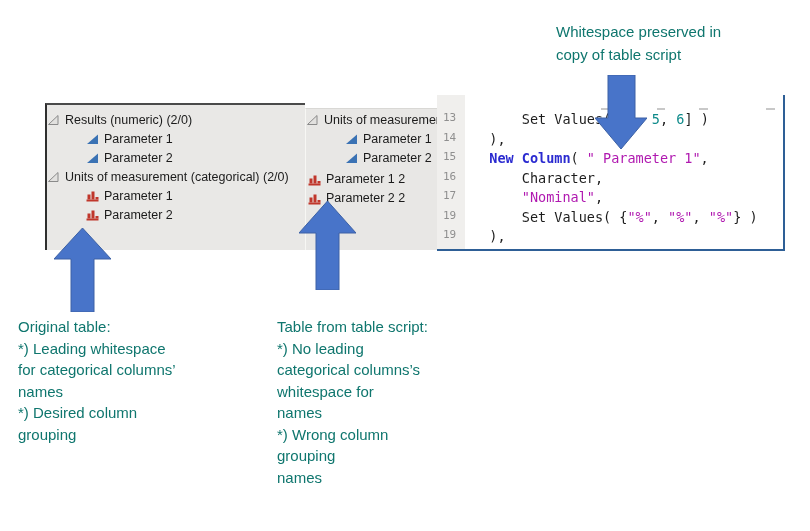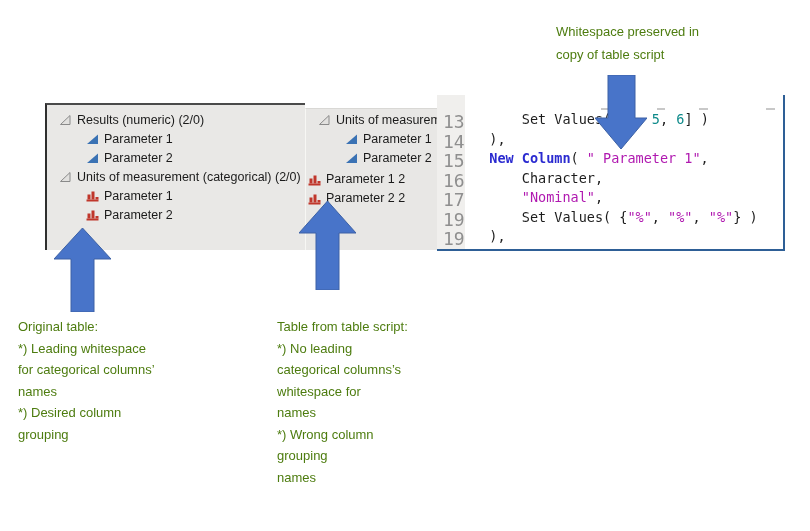--- a/index.html
+++ b/index.html
@@ -1,46 +1,46 @@
 <!DOCTYPE html>
 <html style="--kw: #2a2ad0; --str: #b019b0; --num: #0e8a8a; --code-text: #1c1c1c; --code-border: #2e5f96; --gutter-text: #8f8f8f;"><head>
 <meta charset="utf-8">
 <style>
   html,body{margin:0;padding:0;background:#ffffff;}
   #stage{position:relative;width:810px;height:531px;background:#ffffff;overflow:hidden;
          font-family:"Liberation Sans",sans-serif;color:#1b1b1b;}
 
   
-  .note{position:absolute;font-size:13px;line-height:21.5px;color:#4d7c0f;}
+  .note{position:absolute;font-size:15px;line-height:21.5px;color:#0f766e;}
   #top-note{left:556px;top:20px;width:220px;line-height:23px;}
   #left-note{left:18px;top:316px;width:235px;}
   #middle-note{left:277px;top:316px;width:235px;}
 
   
   .arrow{position:absolute;z-index:30;}
 
   
   .tree-panel{position:absolute;overflow:hidden;font-size:12.5px;}
   #original-panel{left:45px;top:103px;width:260px;height:147px;background:#e9e8e6;
                   border-left:2px solid #2f2f2f;border-top:2px solid #4a4a4a;padding-top:5px;box-sizing:border-box;}
   #script-panel{left:305px;top:108px;width:132px;height:142px;background:#e8e7e5;
                 border-left:1px solid #f7f7f4;border-top:1px solid #d9d8d5;padding-top:1px;box-sizing:border-box;}
   .tree-row{height:19px;display:flex;align-items:center;white-space:nowrap;}
   .tree-row .icon{flex:0 0 auto;display:inline-flex;}
   .tree-row .lbl{margin-left:5px;}
   .indent-0{padding-left:2px;align-items:flex-end;}
-  .indent-1{padding-left:12px;}
+  .indent-1{}
   .indent-2{padding-left:39px;}
 
   
   #code-window{position:absolute;left:437px;top:95px;width:348px;height:156px;background:#ffffff;
                border-right:2px solid var(--code-border);border-bottom:2px solid var(--code-border);
                box-sizing:border-box;display:flex;}
   #gutter{width:28px;background:#f0efed;padding-top:16px;box-sizing:border-box;}
-  .gutter-num{height:19.5px;font-family:"DejaVu Sans Mono",monospace;font-size:18px;
+  .gutter-num{height:19.5px;font-family:"DejaVu Sans Mono",monospace;font-size:11px;
               color:var(--gutter-text);padding-left:6px;}
   #code-area{flex:1;padding-top:16px;padding-left:8px;overflow:hidden;}
   .code-line{height:19.5px;font-family:"DejaVu Sans Mono",monospace;font-size:13.5px;
              white-space:pre;color:var(--code-text);}
   .tok-k{color:var(--kw);font-weight:bold;}    
   .tok-s{color:var(--str);}   
   .tok-n{color:var(--num);}   
   .tok-p{color:var(--code-text);}
 
   

